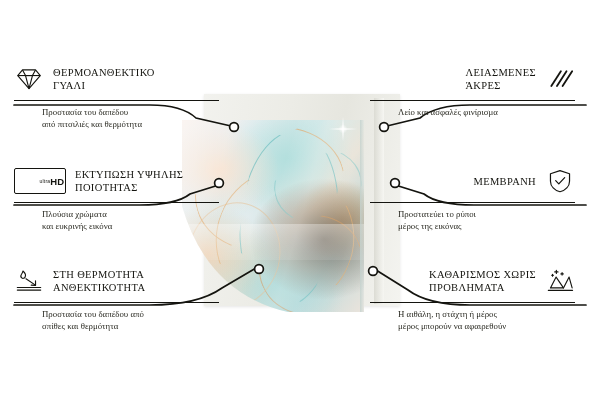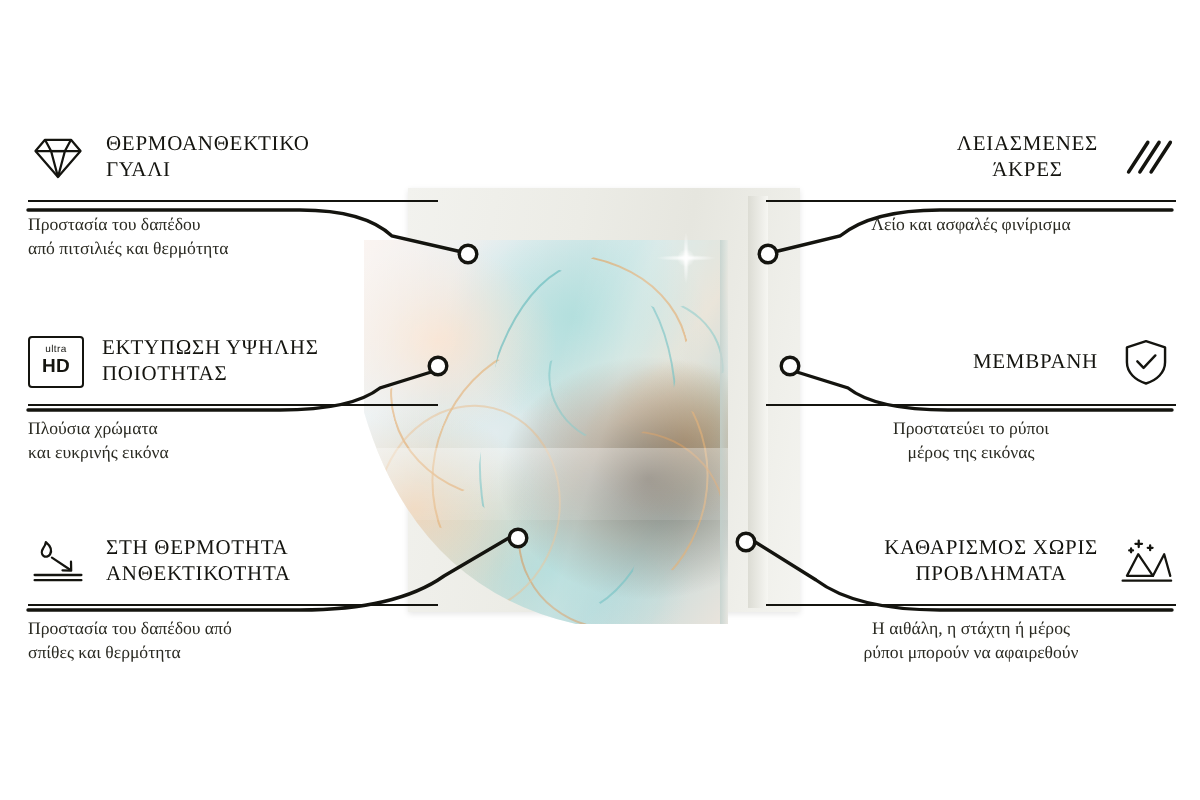--- a/index.html
+++ b/index.html
@@ -88,37 +88,37 @@
     position:absolute;left:50%;top:50%;width:9px;height:9px;transform:translate(-50%,-50%);
     border-radius:50%;background:radial-gradient(closest-side,#fff,rgba(255,255,255,0));
   }
 
   
   .connectors{position:absolute;left:0;top:0;width:600px;height:400px;}
 
   
   .feat{position:absolute;width:205px;}
   .feat.left{left:14px;text-align:left;}
-  .feat.right{left:383px;text-align:center;}
+  .feat.right{left:370px;text-align:left;}
   .feat-head{display:flex;align-items:center;gap:9px;min-height:34px;}
   .feat.right .feat-head{flex-direction:row-reverse;}
   .feat-title{
     font-size:10.5px;letter-spacing:.35px;line-height:13px;
     color:#14140f;text-transform:uppercase;font-weight:400;
   }
   .rule{height:1px;background:#14140f;margin:4px 0 6px;}
   .feat-sub{
-    font-size:8.8px;line-height:11.6px;color:#2a2a22;
+    font-size:8.8px;line-height:11.6px;color:#2a2a22;margin-left:28px;
   }
   .ico{flex:0 0 auto;width:30px;height:26px;display:block;}
 
   .hd-badge{
     flex:0 0 auto;width:26px;height:24px;border:1.3px solid #14140f;border-radius:2px;
-    display:flex;flex-direction:column;align-items:center;justify-content:center;
-    font-family:"Liberation Sans", sans-serif;color:#14140f;line-height:1;
+    display:flex;flex-direction:row;align-items:center;justify-content:center;
+    font-family:"Liberation Sans", sans-serif;color:#14140f;line-height:1;padding-left:24px;
   }
   .hd-badge .u{font-size:5px;letter-spacing:.2px;}
   .hd-badge .h{font-size:9.5px;font-weight:700;letter-spacing:.2px;margin-top:1px;}
 
   .f-top1{top:62px;} .f-top2{top:164px;} .f-top3{top:264px;}
 </style>
 </head>
 <body>
 
 <div class="stage">
@@ -279,17 +279,17 @@
         </g>
       </svg>
       <div>
         <div class="feat-title">ΚΑΘΑΡΙΣΜΟΣ ΧΩΡΙΣ</div>
         <div class="feat-title">ΠΡΟΒΛΗΜΑΤΑ</div>
       </div>
     </div>
     <div class="rule"></div>
     <div class="feat-sub">
       <div>Η αιθάλη, η στάχτη ή μέρος</div>
-      <div>ρύποι μπορούν να αφαιρεθούν</div>
+      <div>μέρος μπορούν να αφαιρεθούν</div>
     </div>
   </div>
 
 </div>
 
 </body></html>

